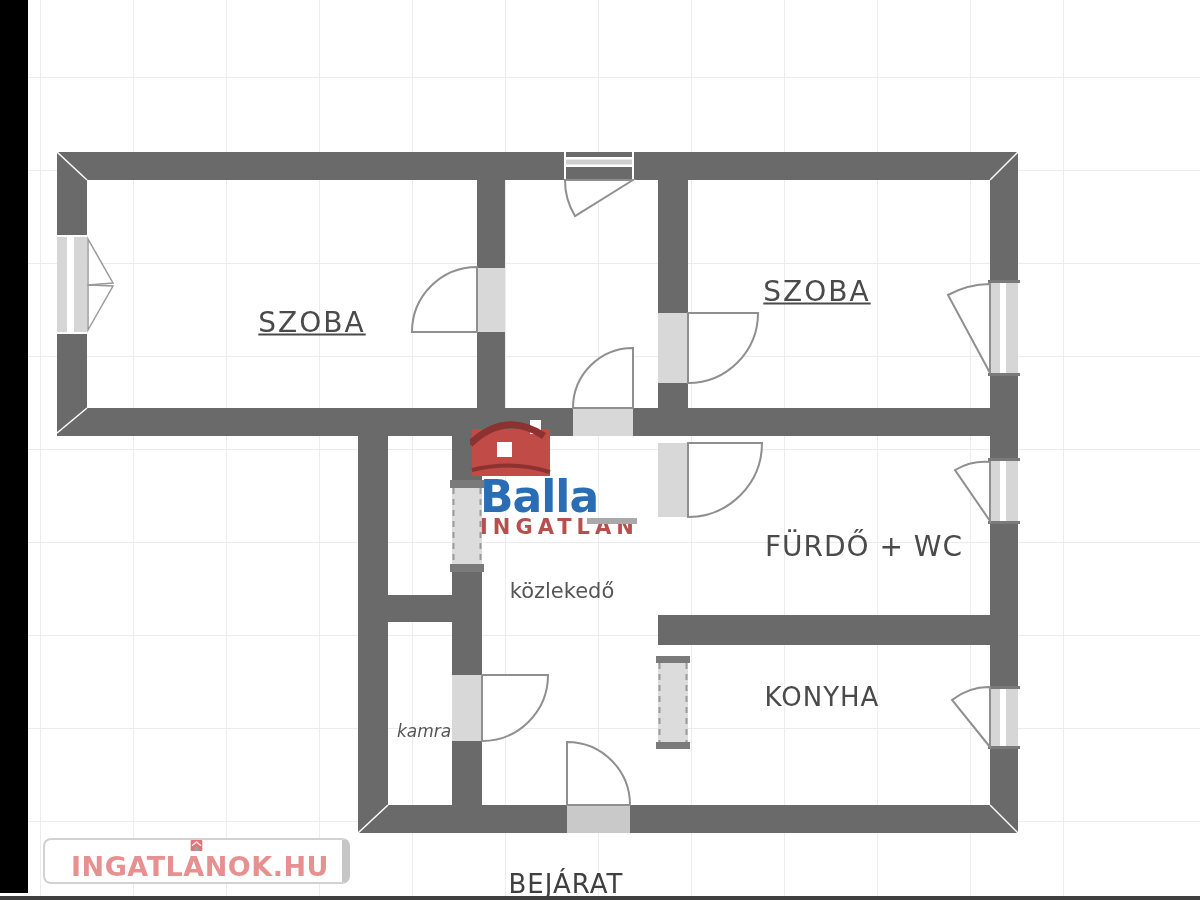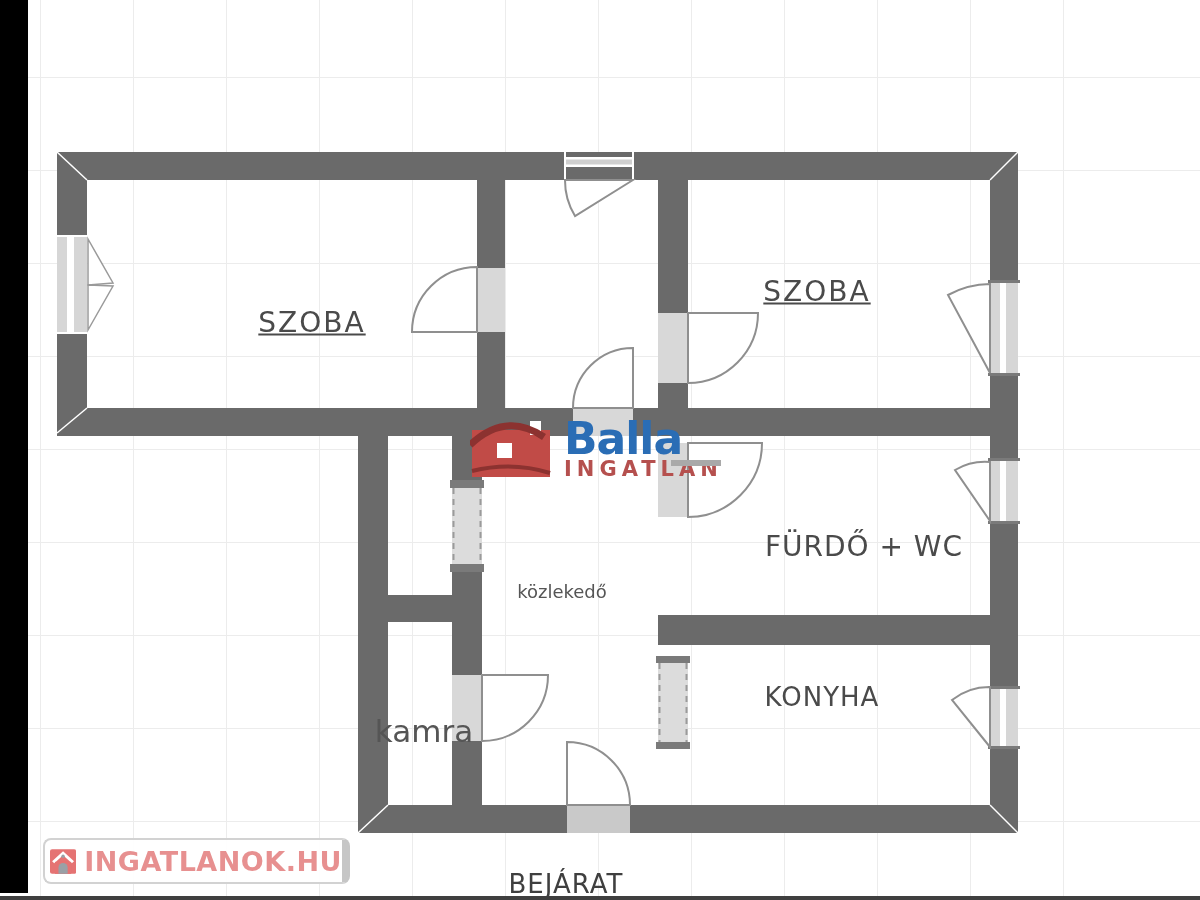--- a/index.html
+++ b/index.html
@@ -20,46 +20,46 @@
   #plan-svg{left:0;top:0;z-index:10;}
 
   .room-label{
     position:absolute;z-index:20;
     transform:translate(-50%,-50%);
     color:#4a4a4a;white-space:nowrap;
   }
   .lbl-szoba{font-size:28px;letter-spacing:2px;text-decoration:underline;}
   .lbl-furdo{font-size:28px;letter-spacing:1px;margin-left:24px;}
   .lbl-konyha{font-size:26px;letter-spacing:1px;}
-  .lbl-kozlekedo{font-size:18px;color:#555;}
-  .lbl-kamra{font-size:31px;color:#555;}
+  .lbl-kozlekedo{font-size:21px;color:#555;}
+  .lbl-kamra{font-size:17px;color:#555;font-style:italic;}
   .lbl-bejarat{font-size:26px;color:#3f3f3f;letter-spacing:1px;}
 
   
-  #balla-logo{left:470px;top:420px;z-index:25;display:flex;align-items:center;}
+  #balla-logo{left:470px;top:420px;z-index:25;display:flex;align-items:flex-start;flex-direction:column;}
   #balla-text-col{margin-left:10px;position:relative;}
   #balla-name{
     font-size:44px;font-weight:bold;line-height:38px;
     color:#2a6db5;letter-spacing:-1px;
   }
   #balla-subtitle{
     font-size:21px;font-weight:bold;letter-spacing:5px;
     color:#b5504e;line-height:20px;margin-top:1px;
   }
   #balla-underline{position:absolute;left:107px;top:40px;width:50px;height:6px;background:#a9a9a9;}
 
   
   #watermark-badge{
     left:43px;top:838px;z-index:30;
     width:292px;height:42px;
     background:rgba(255,255,255,0.92);
     border:2px solid #d2d2d2;
     border-right:8px solid #c6c6c6;
     border-radius:8px;
-    display:flex;align-items:center;padding-left:5px;
+    display:flex;align-items:center;padding-left:5px;flex-direction:column;
   }
   #watermark-text{
     margin-left:8px;
     font-size:27px;font-weight:bold;color:#e79090;letter-spacing:0.5px;
     white-space:nowrap;
   }
 </style>
 </head>
 <body>
 

